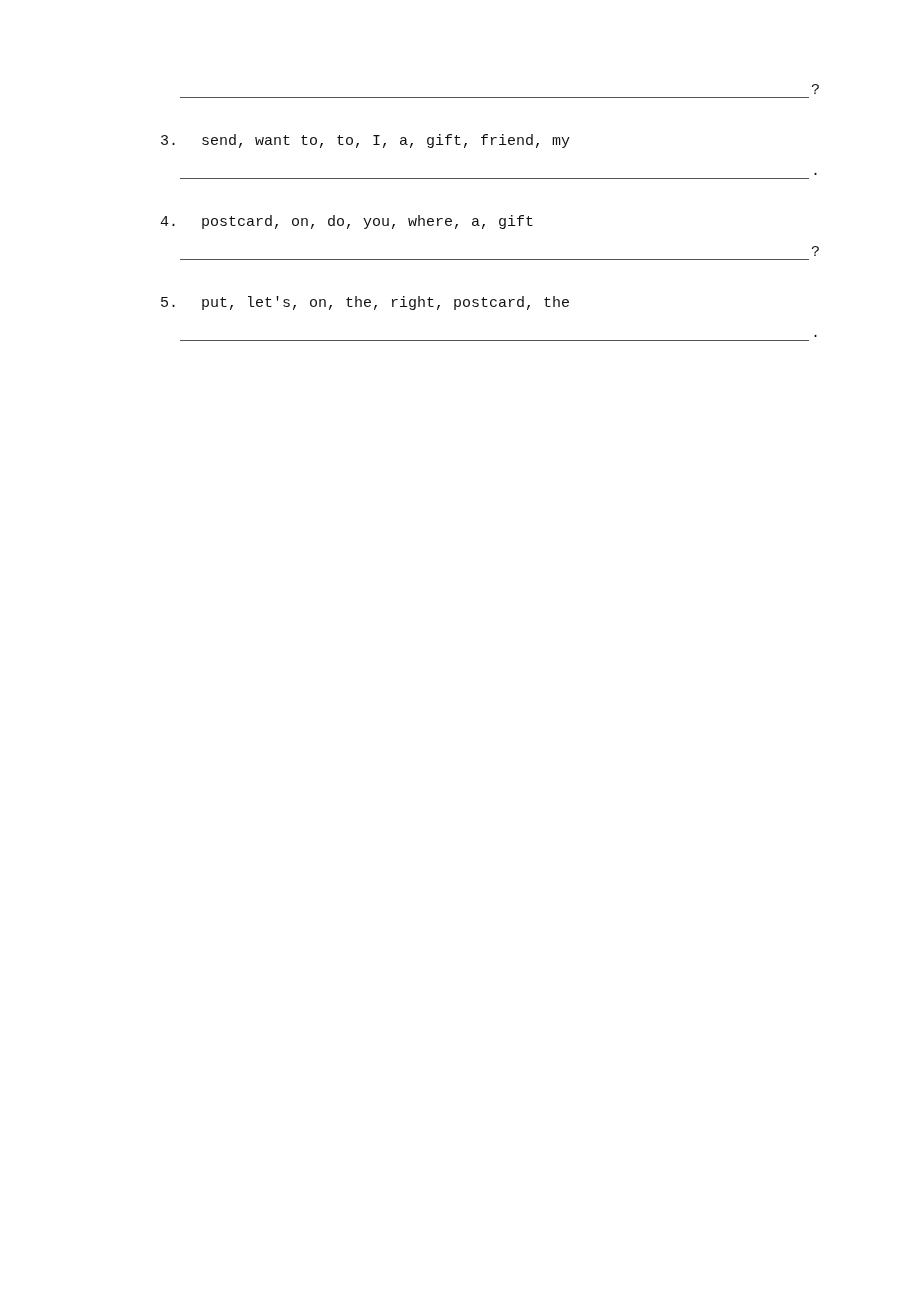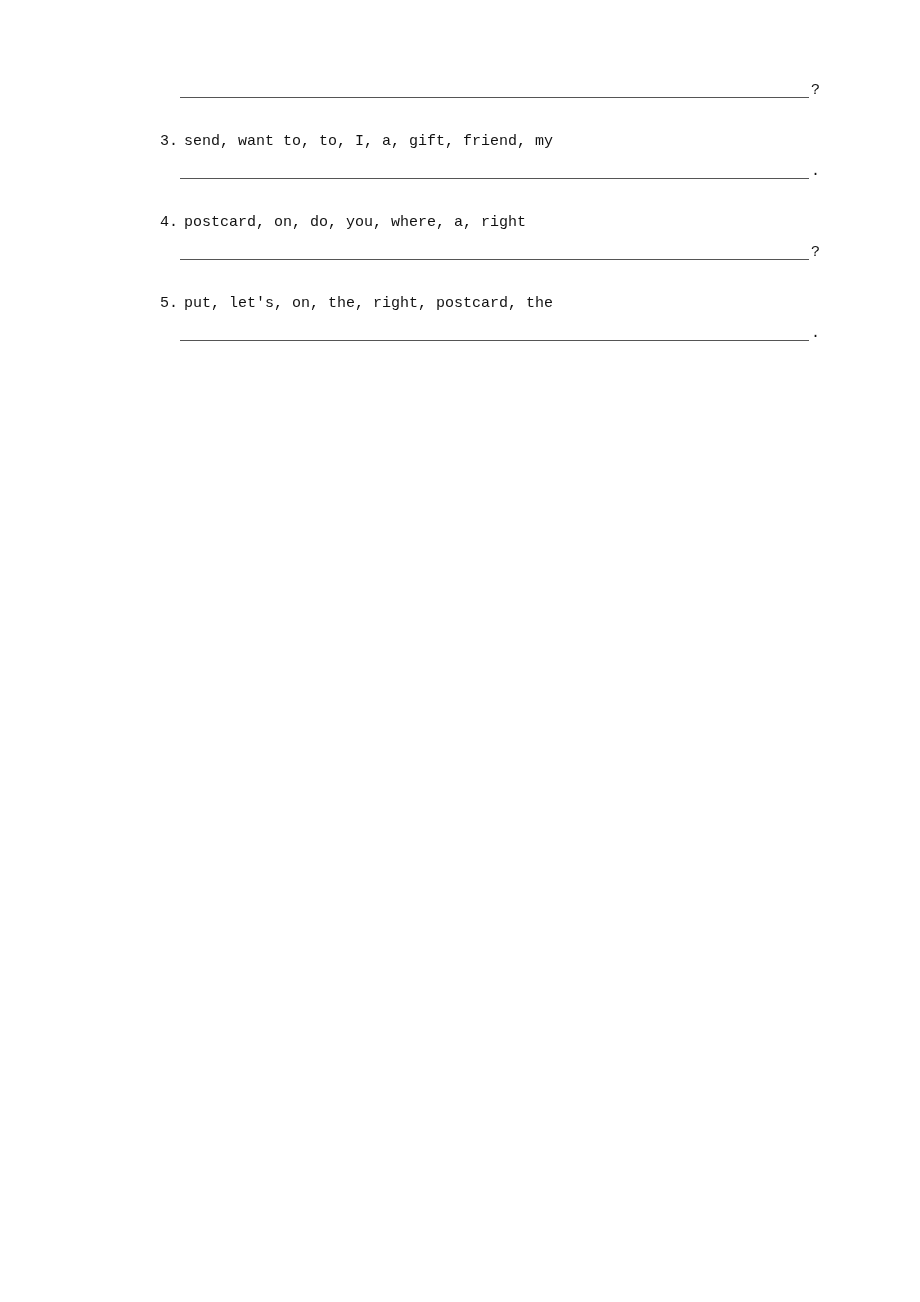--- a/index.html
+++ b/index.html
@@ -31,20 +31,21 @@
     }
 
     .exercise-number {
       margin-right: 6px;
       white-space: nowrap;
     }
 
     .exercise-words {
       flex: 1;
       white-space: nowrap;
+      margin-left: 17px;
     }
 
     .answer-line-row {
       display: flex;
       align-items: flex-end;
       margin-bottom: 4px;
       padding-left: 20px;
     }
 
     .answer-line {
@@ -78,21 +79,21 @@
   </div>
   <div class="answer-line-row">
     <span class="answer-line"></span>
     <span class="punctuation">.</span>
   </div>
 </div>
 
 <div class="exercise-block">
   <div class="exercise-row">
     <span class="exercise-number">4.</span>
-    <span class="exercise-words">postcard,   on,   do,   you,   where,   a,   right</span>
+    <span class="exercise-words">postcard,   on,   do,   you,   where,   a,   gift</span>
   </div>
   <div class="answer-line-row">
     <span class="answer-line"></span>
     <span class="punctuation">?</span>
   </div>
 </div>
 
 <div class="exercise-block">
   <div class="exercise-row">
     <span class="exercise-number">5.</span>

